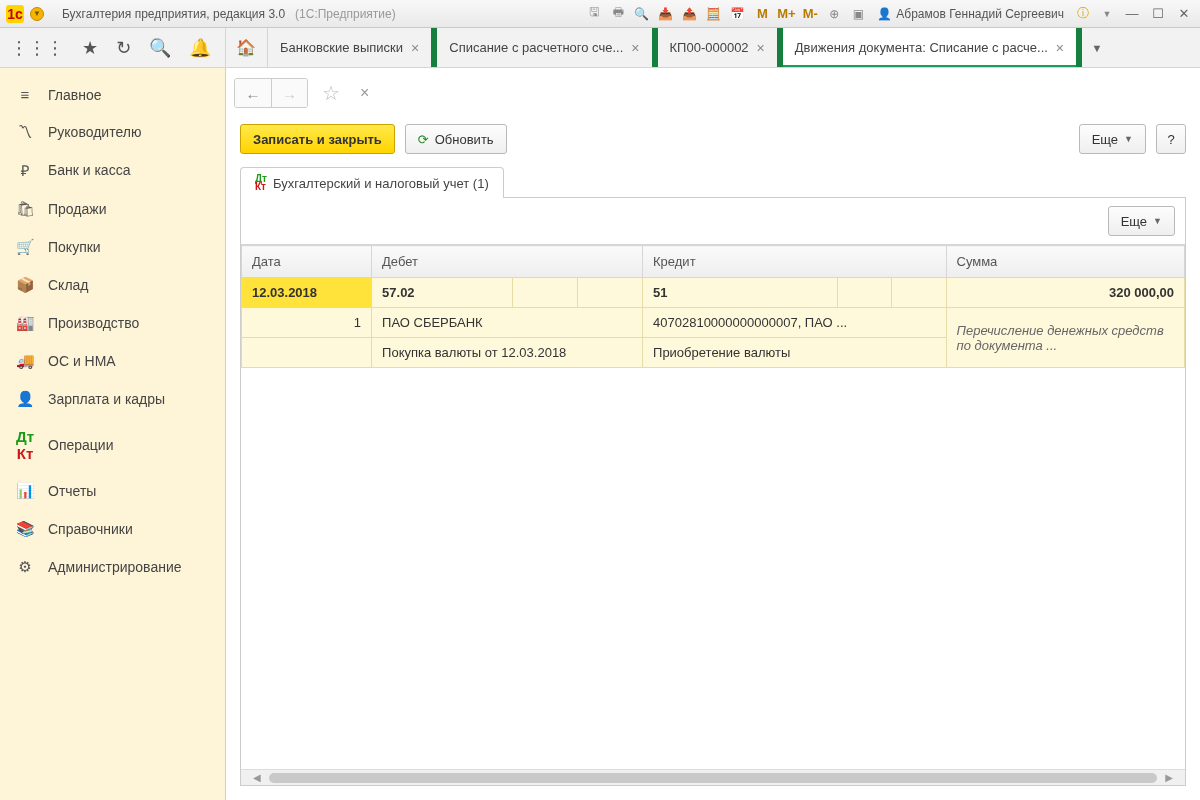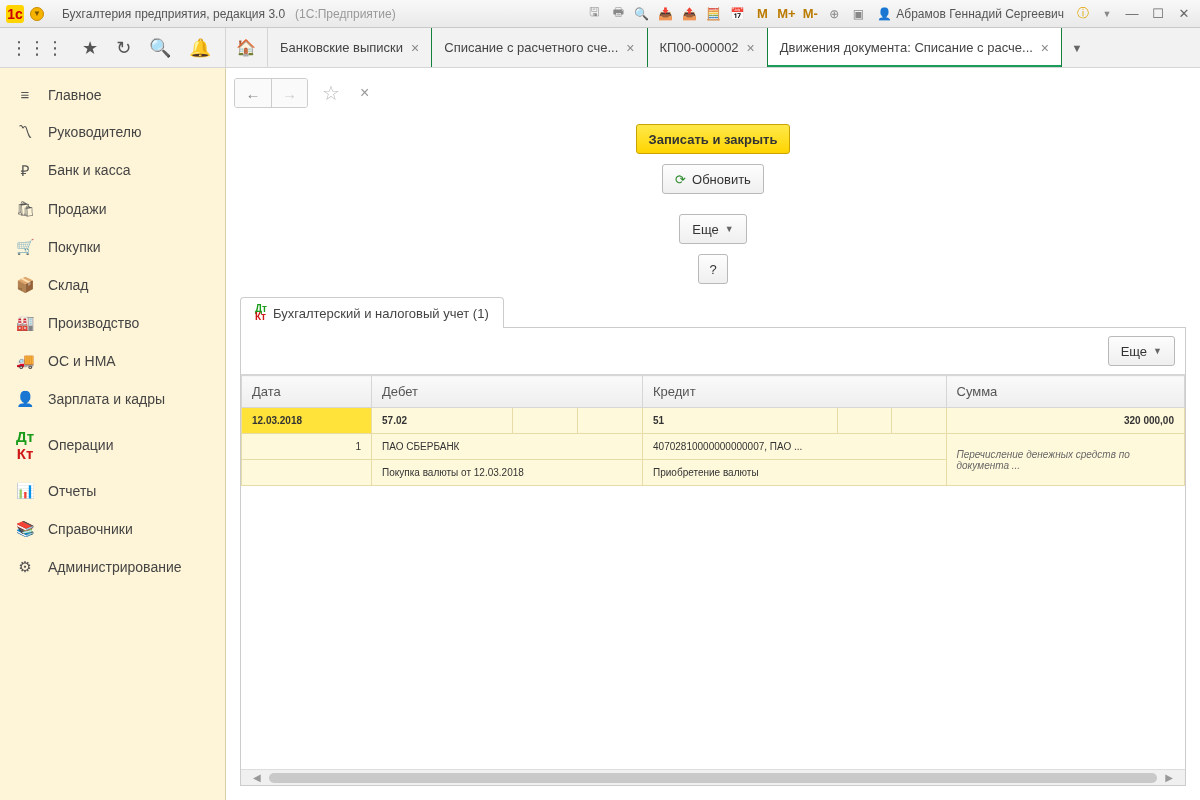--- a/index.html
+++ b/index.html
@@ -16,21 +16,21 @@
 .titlebar .tb-icon.m { font-weight: bold; color: #bb7a00; font-size: 13px; }
 .titlebar .user { display: flex; align-items: center; gap: 4px; font-size: 12px; color: #555; padding: 0 4px; }
 .titlebar .wbtn { width: 20px; height: 18px; display: flex; align-items: center; justify-content: center; color: #666; font-size: 13px; cursor: pointer; }
 
 
 .toprow { height: 40px; background: #f2f2f2; border-bottom: 1px solid #d5d5d5; display: flex; align-items: stretch; }
 .toprow .left { display: flex; align-items: center; padding: 0 10px; gap: 18px; border-right: 1px solid #d5d5d5; width: 226px; }
 .toprow .ticon { font-size: 18px; color: #555; cursor: pointer; }
 .toprow .right { flex: 1; display: flex; align-items: stretch; }
 .toprow .home { width: 42px; display: flex; align-items: center; justify-content: center; font-size: 16px; color: #555; border-right: 1px solid #d5d5d5; cursor: pointer; }
-.tab { display: flex; align-items: center; padding: 0 12px; border-right: 1px solid #15803d; font-size: 13px; color: #444; cursor: pointer; gap: 8px; position: relative; max-width: 320px; white-space: nowrap; overflow: hidden; }
+.tab { display: flex; align-items: center; padding: 0 12px; border-right: 6px solid #15803d; font-size: 13px; color: #444; cursor: pointer; gap: 8px; position: relative; max-width: 320px; white-space: nowrap; overflow: hidden; }
 .tab.active { background: #fff; }
 .tab.active::after { content:''; position:absolute; left:0; right:0; bottom:0; height:2px; background:#1a9c5b; }
 .tab .x { font-size: 14px; color: #888; }
 .toprow .drop { width: 30px; display: flex; align-items: center; justify-content: center; font-size: 11px; color: #666; cursor: pointer; }
 
 
 .workspace { display: flex; height: calc(800px - 28px - 40px); }
 
 
 .sidebar { width: 226px; background: #fef5d8; border-right: 1px solid #d9cfa8; padding-top: 8px; }
@@ -40,42 +40,42 @@
 
 .main { flex: 1; background: #fff; display: flex; flex-direction: column; position: relative; }
 .doc-header { display: flex; align-items: center; padding: 10px 14px 10px 8px; gap: 8px; }
 .navbtns { display: flex; border: 1px solid #ccc; border-radius: 3px; overflow: hidden; }
 .navbtn { width: 36px; height: 28px; display: flex; align-items: center; justify-content: center; font-size: 15px; color: #888; cursor: pointer; background:#fafafa; }
 .navbtn + .navbtn { border-left: 1px solid #ccc; }
 .star { font-size: 20px; color: #bbb; cursor: pointer; margin: 0 6px; }
 .doc-title { font-size: 20px; color: #444; white-space: nowrap; overflow: hidden; text-overflow: ellipsis; flex: 1; }
 .close-doc { font-size: 16px; color: #999; cursor: pointer; padding: 0 6px; }
 
-.cmdbar { display: flex; align-items: center; padding: 6px 14px 12px 14px; gap: 10px; flex-direction: column; }
+.cmdbar { display: flex; align-items: center; padding: 6px 14px 12px 14px; gap: 10px; }
 .btn { height: 30px; border: 1px solid #b9b9b9; border-radius: 3px; background: linear-gradient(#fdfdfd,#efefef); padding: 0 12px; display: flex; align-items: center; gap: 6px; font-size: 13px; color: #333; cursor: pointer; }
 .btn.primary { background: linear-gradient(#ffe94a,#ffd400); border-color: #caa300; font-weight: bold; }
 .btn .caret { font-size: 9px; color: #666; }
 .cmdbar .spacer { flex: 1; }
 .help { width: 30px; justify-content: center; padding: 0; }
 
 .checkrow { display: flex; align-items: center; gap: 8px; padding: 0 14px 12px 14px; font-size: 13px; color: #555; }
 .chk { width: 15px; height: 15px; border: 1px solid #aaa; border-radius: 2px; background: #fff; cursor: pointer; }
 
 .tabstrip { display: flex; padding: 0 14px; }
 .innertab { border: 1px solid #ccc; border-bottom: none; border-radius: 4px 4px 0 0; background: #fff; padding: 7px 14px; display: flex; align-items: center; gap: 6px; font-size: 13px; color: #444; position: relative; top: 1px; cursor: pointer; }
 .innertab .dtkr { font-size: 10px; line-height: 8px; }
 .dtkr .d { color: #1a9c1a; font-weight: bold; display:block; }
 .dtkr .k { color: #d01717; font-weight: bold; display:block; }
 
 .panel { margin: 0 14px 14px 14px; border: 1px solid #ccc; flex: 1; display: flex; flex-direction: column; min-height: 0; }
 .panel-top { display: flex; justify-content: flex-end; padding: 8px 10px; }
 .grid { border-top: 1px solid #d6d6d6; flex: 1; overflow: auto; position: relative; }
 table { border-collapse: collapse; width: 100%; table-layout: fixed; padding-left: 12px; }
 th { background: linear-gradient(#fafafa,#eee); border: 1px solid #d6d6d6; padding: 8px 10px; text-align: left; font-weight: normal; color: #555; font-size: 13px; }
-td { border: 1px solid #e7dca8; padding: 7px 10px; font-size: 10px; background: #fff9dc; vertical-align: middle; }
+td { border: 1px solid #e7dca8; padding: 7px 10px; font-size: 13px; background: #fff9dc; vertical-align: middle; }
 tr.row1 td { font-weight: bold; }
 td.date-hl { background: #ffe23a; }
 td.right { text-align: right; }
 td.desc { font-style: italic; color: #666; font-weight: normal; }
 col.c-date { width: 120px; }
 col.c-deb1 { width: 130px; } col.c-deb2 { width: 60px; } col.c-deb3 { width: 60px; }
 col.c-cred1 { width: 180px; } col.c-cred2 { width: 50px; } col.c-cred3 { width: 50px; }
 col.c-sum { width: 220px; }
 
 .hscroll { height: 16px; background: #f0f0f0; border-top: 1px solid #ddd; display: flex; align-items: center; padding: 0 12px; }

